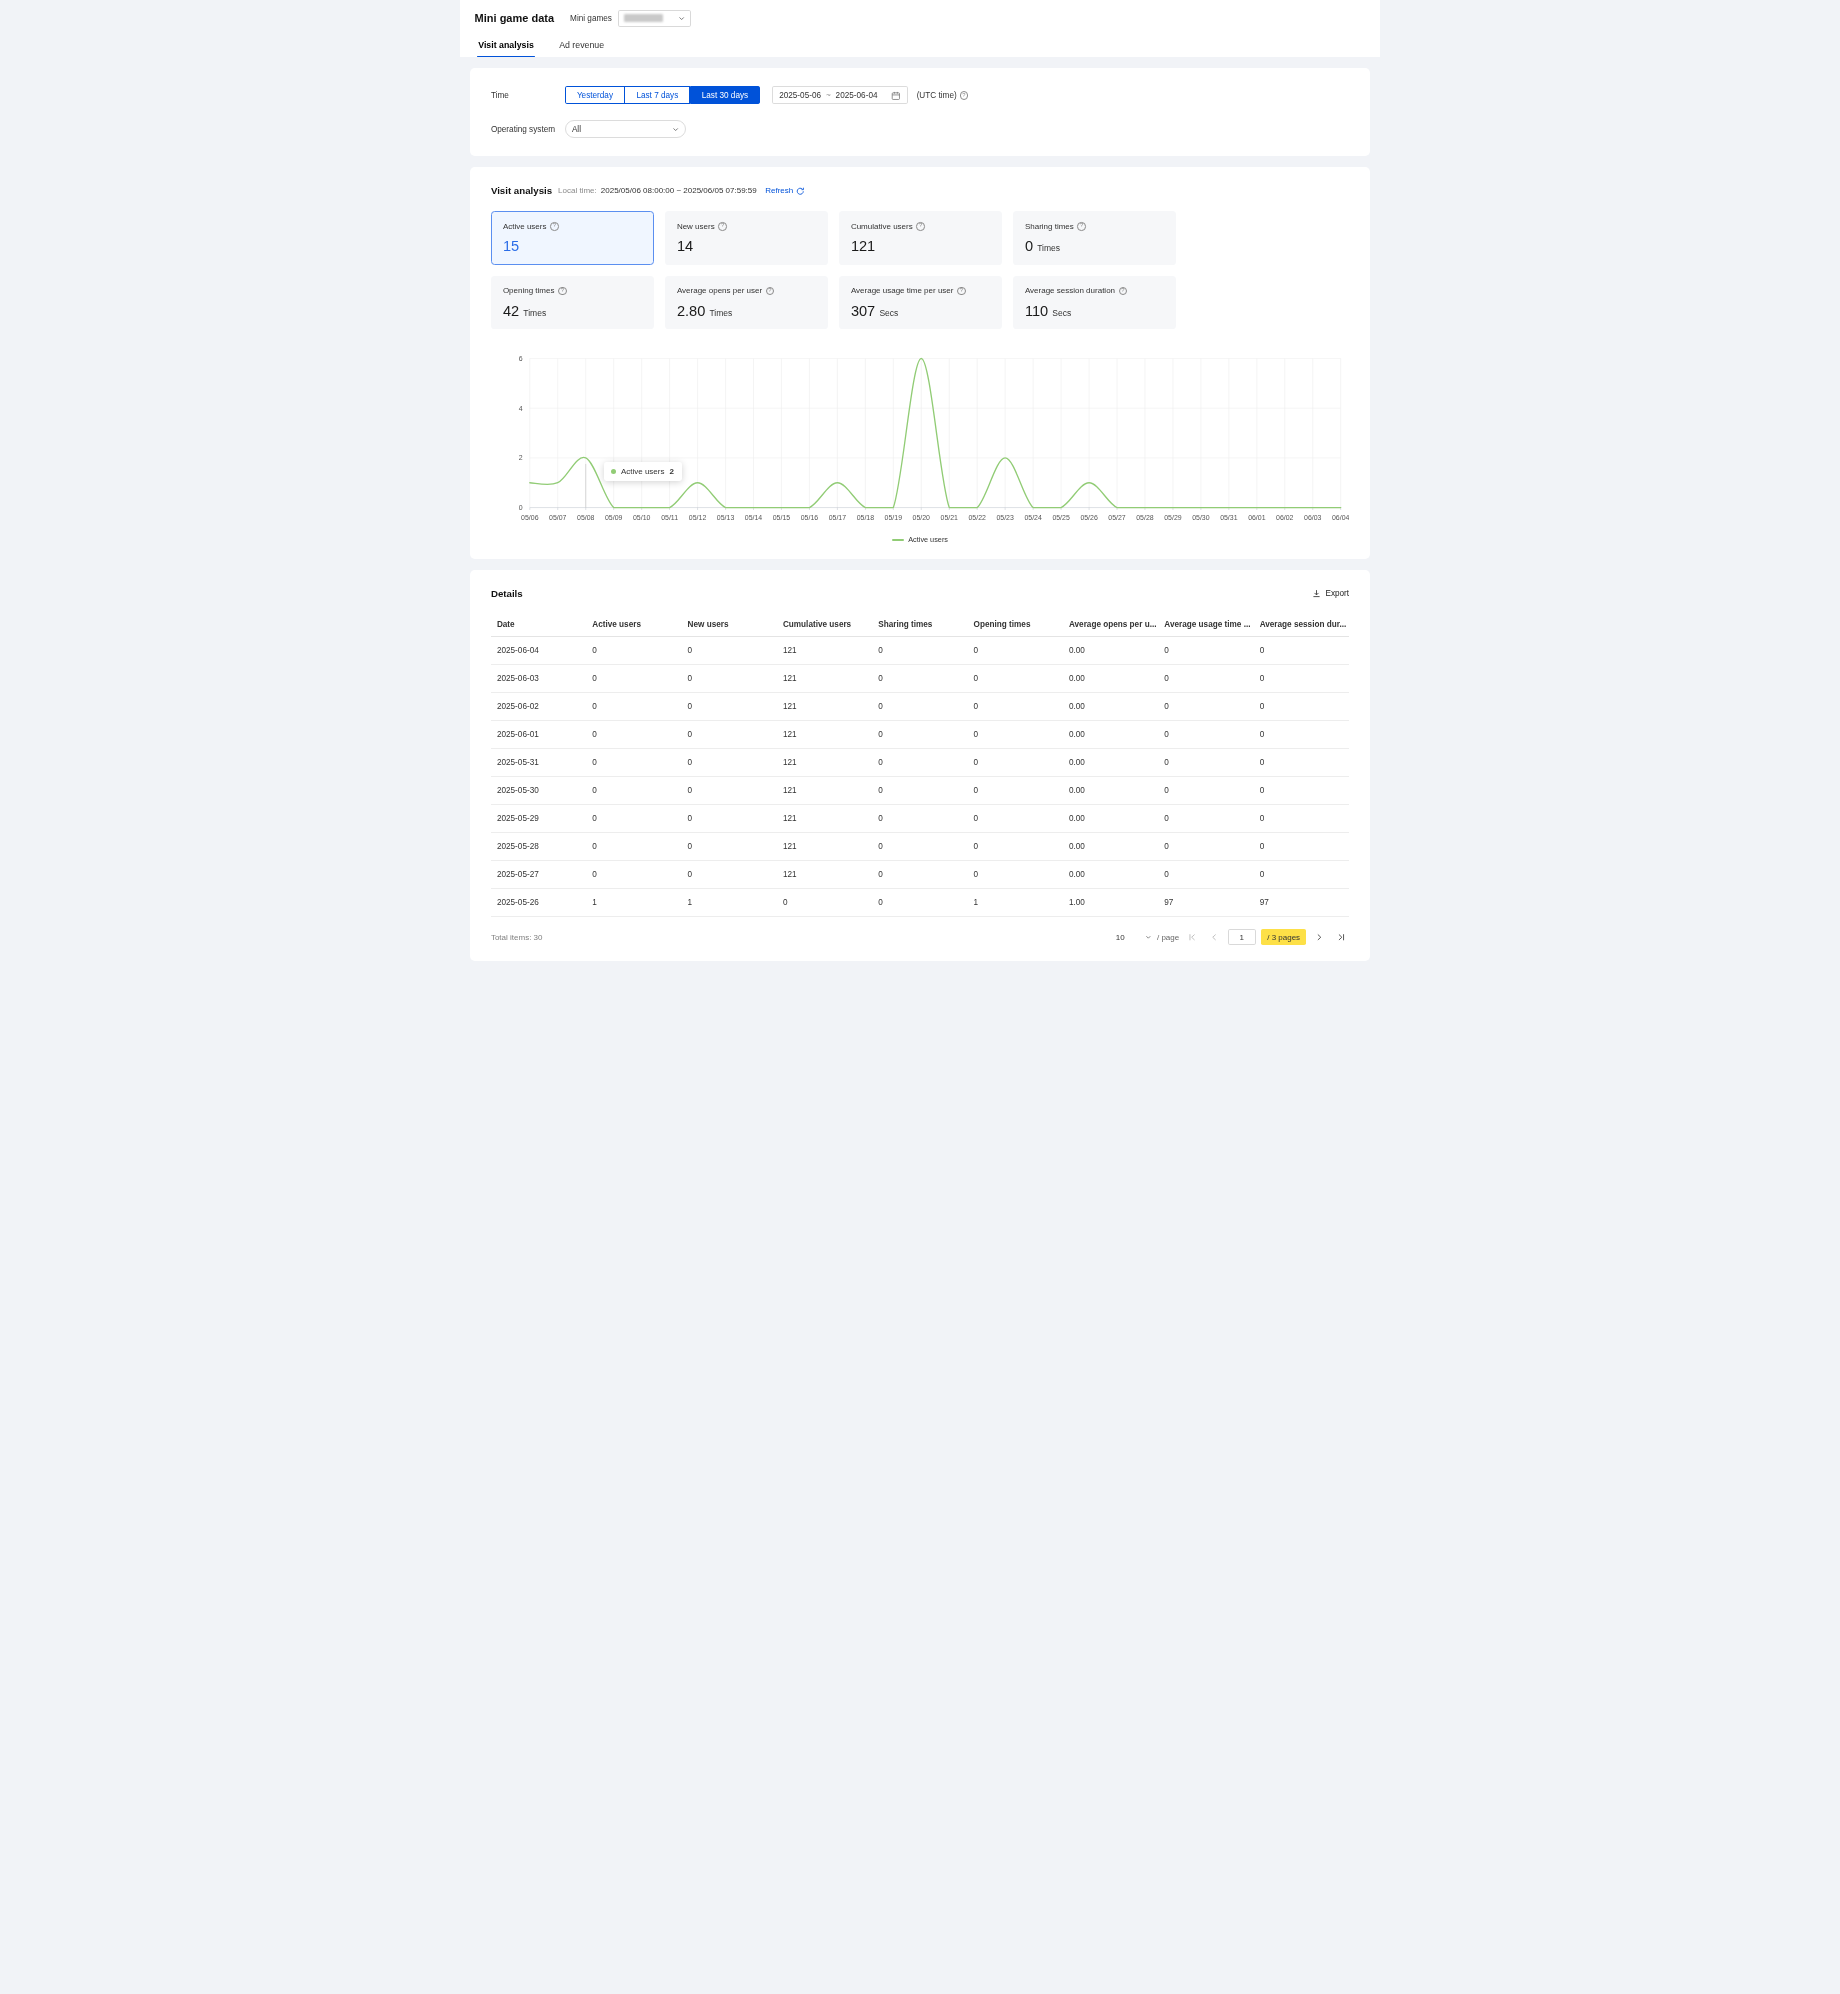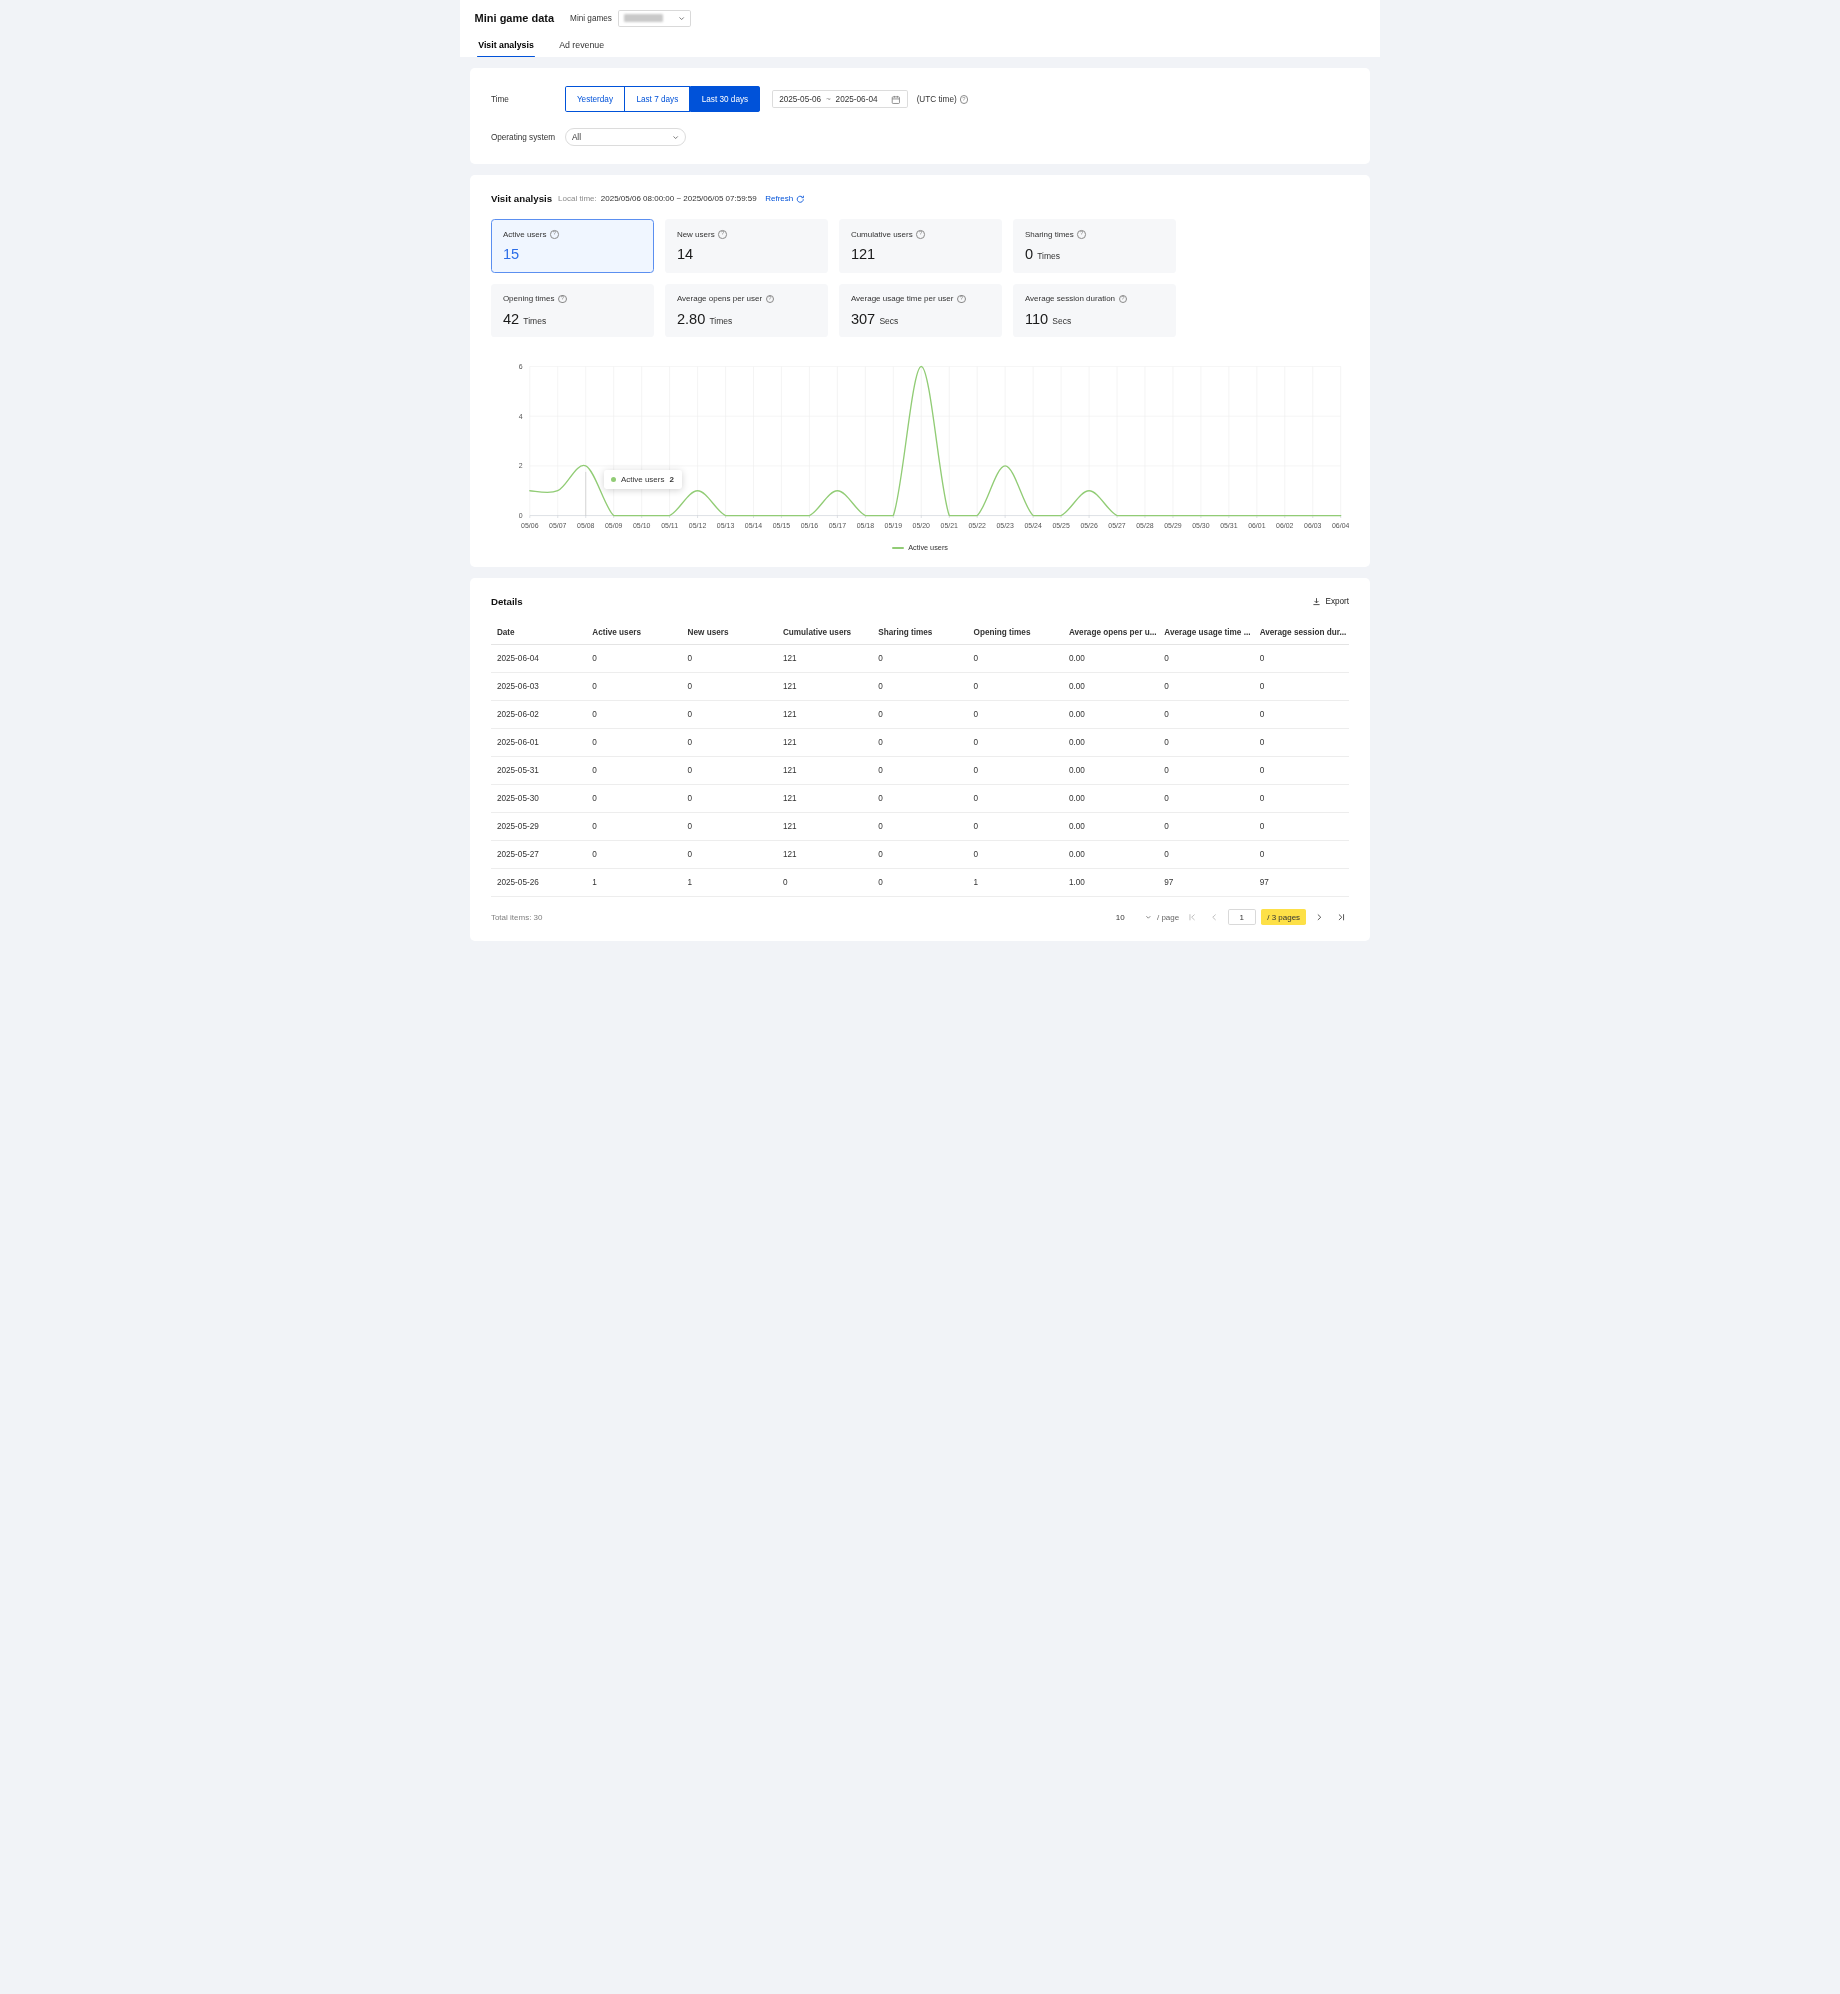--- a/index.html
+++ b/index.html
@@ -27,21 +27,21 @@
   .tab.active::after{content:"";position:absolute;left:0;right:0;bottom:0;height:1.8px;border-radius:1.2px;background:#0052d9}
   
   .card{background:#fff;border-radius:4.9px;margin:11px 10.3px 0}
   
   .filter-card{padding:18px 20.6px}
   .frow{display:flex;align-items:center}
   .frow + .frow{margin-top:16px}
   .flabel{width:74px;flex:none;color:#333}
   .btn-group{display:flex}
   .tbtn{
-    height:18px;padding:12px 11px;display:flex;align-items:center;background:#fff;
+    height:18px;padding:4px 11px;display:flex;align-items:center;background:#fff;
     border:0.6px solid #0052d9;color:#0052d9;font-size:8.2px;margin-left:-0.6px;cursor:pointer
   }
   .tbtn:first-child{border-radius:1.8px 0 0 1.8px;margin-left:0}
   .tbtn:last-child{border-radius:0 1.8px 1.8px 0}
   .tbtn.active{background:#0052d9;color:#fff;position:relative;z-index:1}
   .date-input{
     margin-left:12px;width:136px;height:18px;border:0.6px solid #dcdcdc;border-radius:1.8px;
     background:#fff;display:flex;align-items:center;gap:4.9px;padding:0 6px;cursor:pointer
   }
   .date-input .cal{margin-left:auto;display:flex}
@@ -480,20 +480,31 @@
           <td>0</td>
           <td>0</td>
           <td>121</td>
           <td>0</td>
           <td>0</td>
           <td>0.00</td>
           <td>0</td>
           <td>0</td>
         </tr>
         <tr>
+          <td>2025-05-28</td>
+          <td>0</td>
+          <td>0</td>
+          <td>121</td>
+          <td>0</td>
+          <td>0</td>
+          <td>0.00</td>
+          <td>0</td>
+          <td>0</td>
+        </tr>
+        <tr>
           <td>2025-05-27</td>
           <td>0</td>
           <td>0</td>
           <td>121</td>
           <td>0</td>
           <td>0</td>
           <td>0.00</td>
           <td>0</td>
           <td>0</td>
         </tr>

